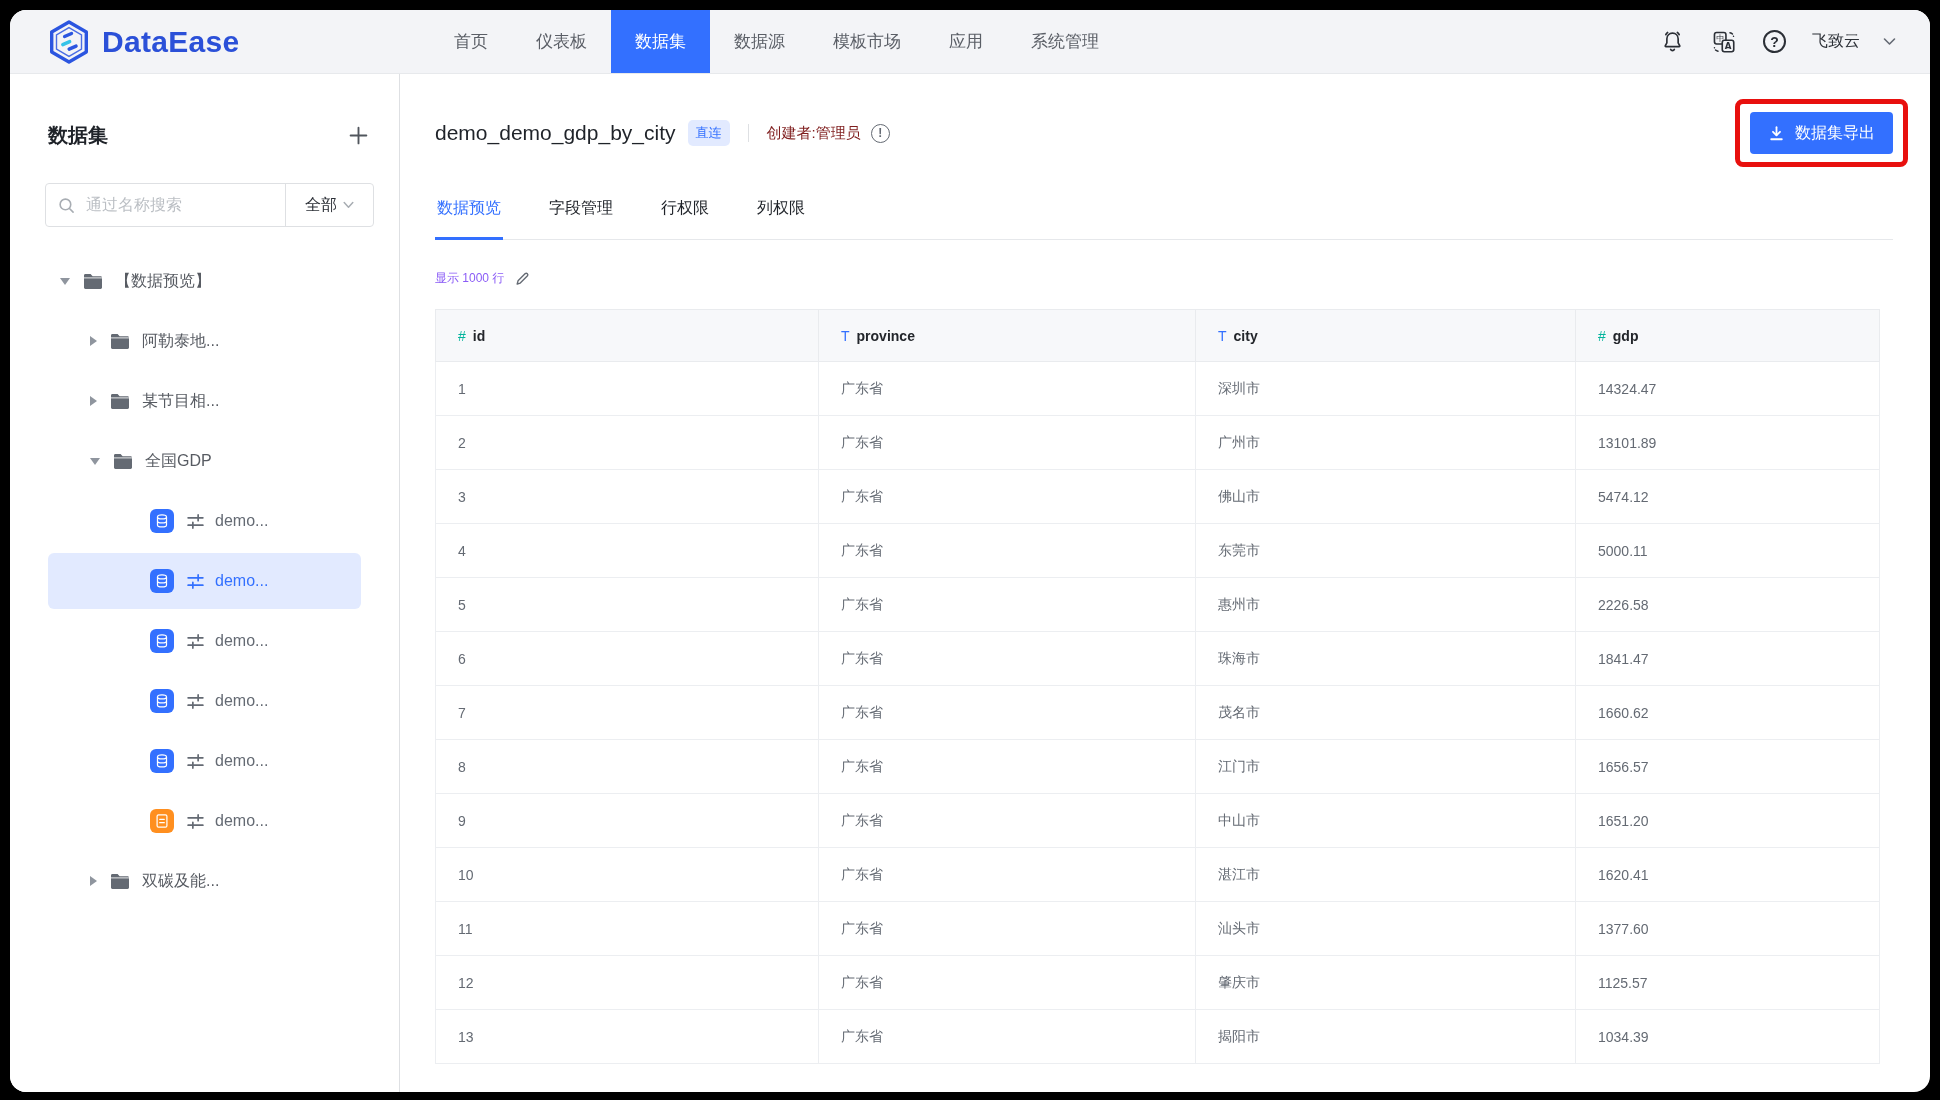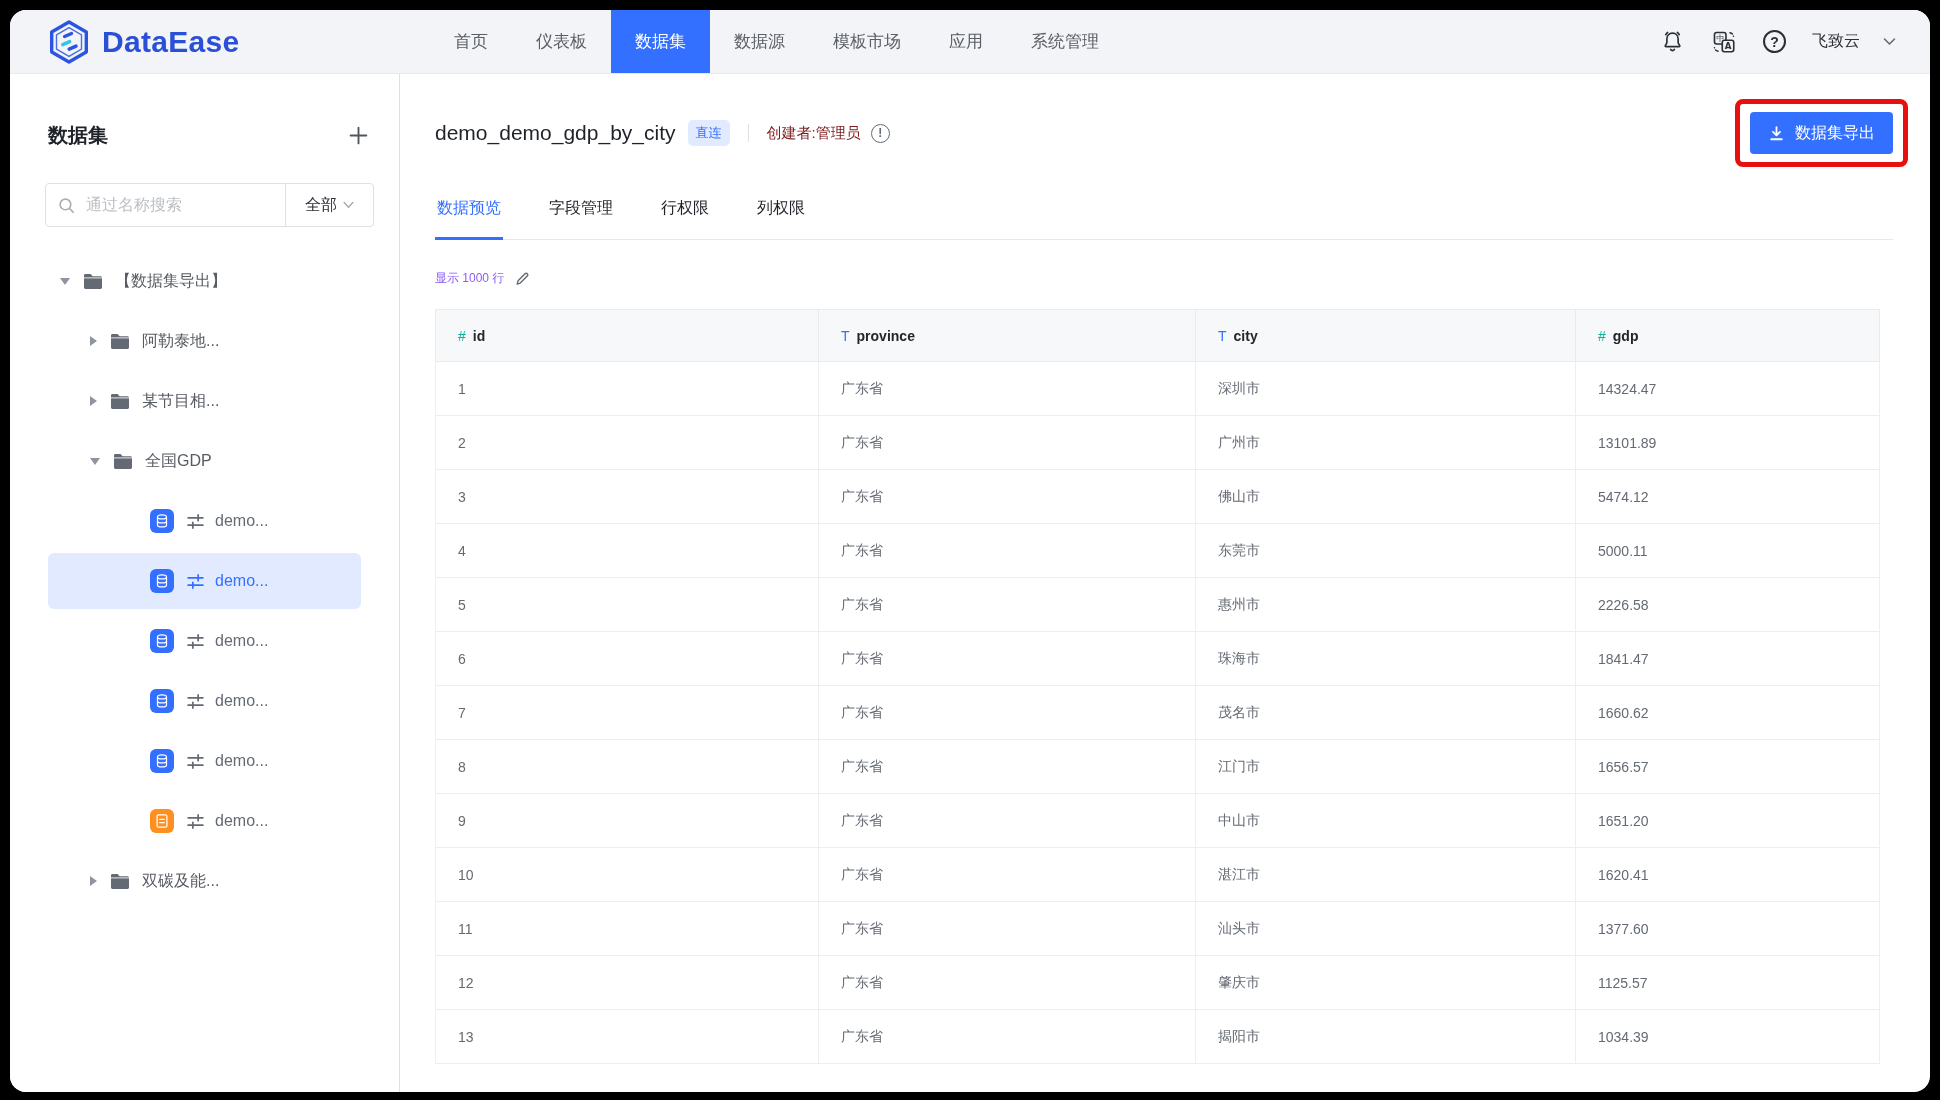--- a/index.html
+++ b/index.html
@@ -190,21 +190,21 @@
 
       <div class="tree" id="tree">
           <div class="tree-item folder lvl-0">
     <span class="caret expanded"></span>
     <span class="folder-icon">
       <svg width="20" height="17" viewBox="0 0 20 17">
         <path d="M1 2.4C1 1.6 1.6 1 2.4 1h5.2l2 2.2h8c.8 0 1.4.6 1.4 1.4v10c0 .8-.6 1.4-1.4 1.4H2.4C1.6 16 1 15.4 1 14.6z" fill="#646A73"></path>
         <path d="M1 4.9h18" stroke="#FFFFFF" stroke-width="1" opacity="0.85"></path>
       </svg>
     </span>
-    <span class="lbl">【数据集导出】</span>
+    <span class="lbl">【数据预览】</span>
   </div>
           <div class="tree-item folder lvl-1">
     <span class="caret collapsed"></span>
     <span class="folder-icon">
       <svg width="20" height="17" viewBox="0 0 20 17">
         <path d="M1 2.4C1 1.6 1.6 1 2.4 1h5.2l2 2.2h8c.8 0 1.4.6 1.4 1.4v10c0 .8-.6 1.4-1.4 1.4H2.4C1.6 16 1 15.4 1 14.6z" fill="#646A73"></path>
         <path d="M1 4.9h18" stroke="#FFFFFF" stroke-width="1" opacity="0.85"></path>
       </svg>
     </span>
     <span class="lbl">阿勒泰地...</span>

